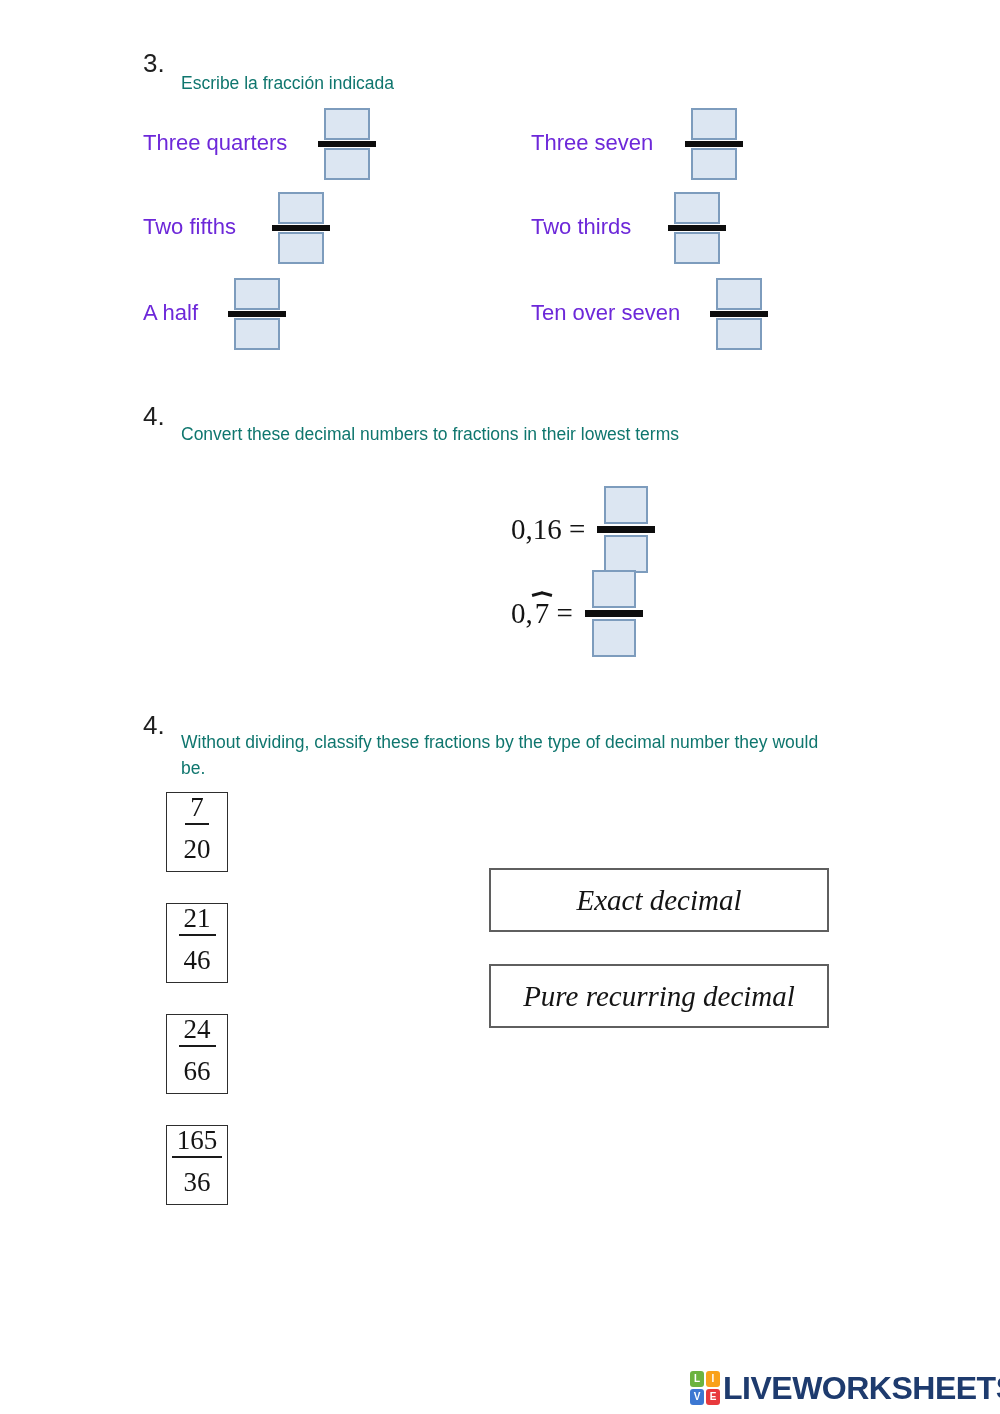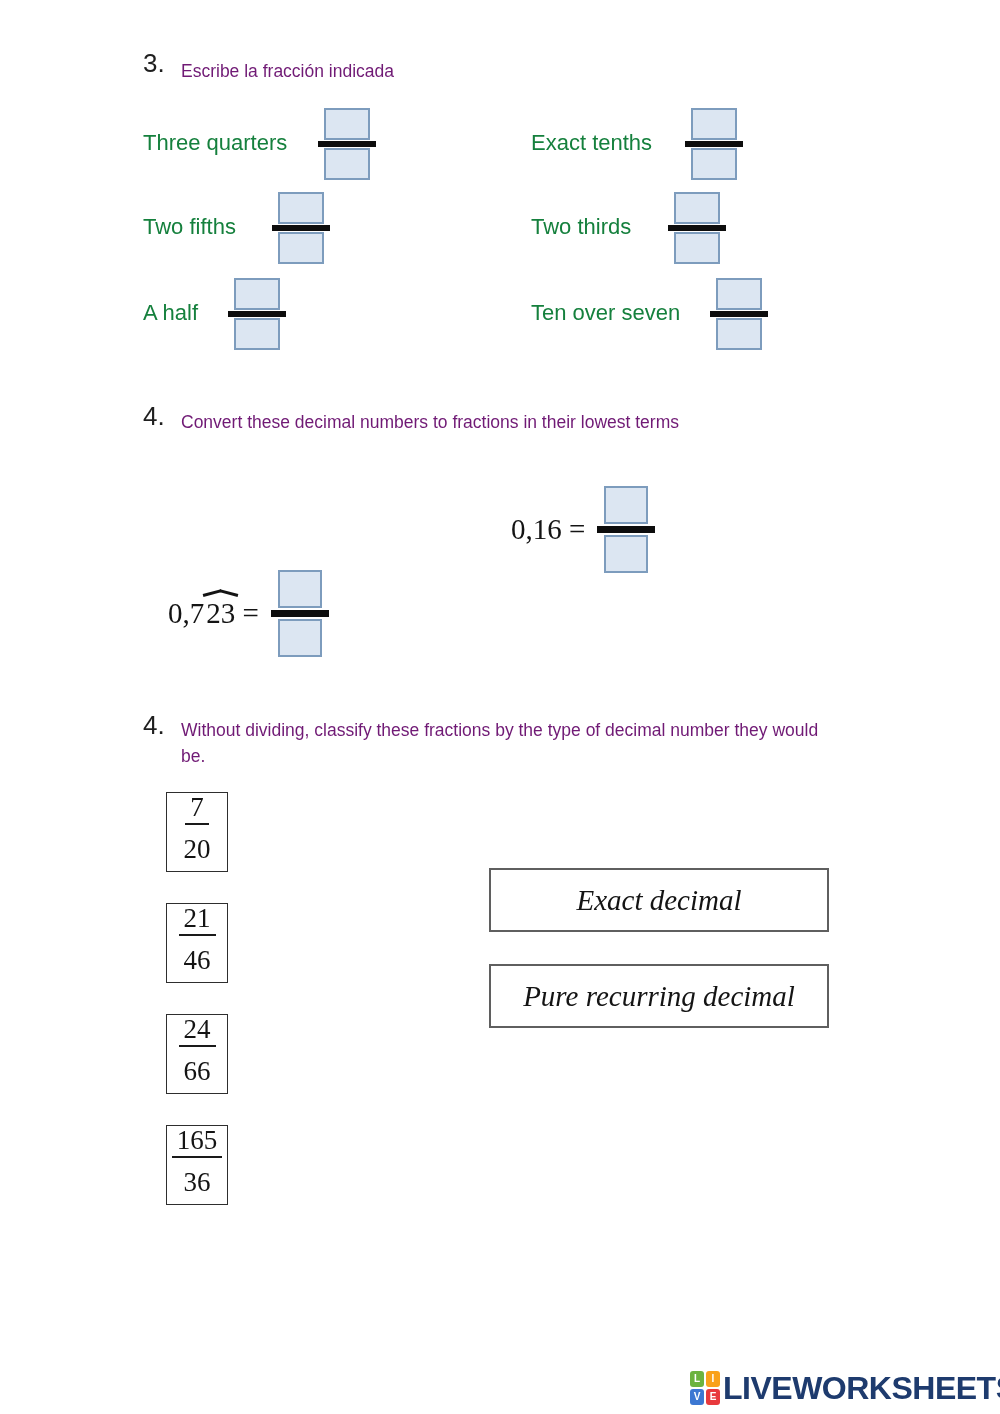--- a/index.html
+++ b/index.html
@@ -1,24 +1,24 @@
 <!DOCTYPE html>
 <html><head>
 <meta charset="utf-8">
 <style>
   html,body{margin:0;padding:0;background:#ffffff;}
   .page{position:relative;width:1000px;height:1414px;background:#ffffff;overflow:hidden;
         font-family:"Liberation Sans",sans-serif;color:#1a1a1a;}
 
   
   .sec-num{position:absolute;font-size:26px;color:#1f1f1f;line-height:1;}
-  .sec-title{position:absolute;font-size:17.5px;color:#701a75;line-height:1.5;}
+  .sec-title{position:absolute;font-size:17.5px;color:#0f766e;line-height:1.5;margin-top:12px;}
 
   
-  .f-label{position:absolute;font-size:22px;color:#15803d;line-height:26px;white-space:nowrap;}
+  .f-label{position:absolute;font-size:22px;color:#6d28d9;line-height:26px;white-space:nowrap;}
 
   
   .frac{position:absolute;width:58px;display:flex;flex-direction:column;align-items:center;}
   .abox{width:46px;height:32px;background:#dce6f2;border:2px solid #7d9cbd;box-sizing:border-box;}
   .fbar{width:58px;height:6px;background:#0d0d0d;margin:1px 0;}
 
   
   .eq{position:absolute;display:flex;align-items:center;}
   .eq-text{font-family:"Liberation Serif",serif;font-size:29px;color:#141414;white-space:pre;}
   .eq .frac{position:static;margin-left:12px;}
@@ -58,21 +58,21 @@
   <div class="sec-num" style="left:143px;top:50px">3.</div>
   <div class="sec-title" style="left:181px;top:58px">Escribe la fracción indicada</div>
 
   <div class="f-label" style="left:143px;top:130px">Three quarters</div>
   <div class="frac" style="left:318px;top:108px">
     <div class="abox"></div>
     <div class="fbar"></div>
     <div class="abox"></div>
   </div>
 
-  <div class="f-label" style="left:531px;top:130px">Exact tenths</div>
+  <div class="f-label" style="left:531px;top:130px">Three seven</div>
   <div class="frac" style="left:685px;top:108px">
     <div class="abox"></div>
     <div class="fbar"></div>
     <div class="abox"></div>
   </div>
 
   <div class="f-label" style="left:143px;top:214px">Two fifths</div>
   <div class="frac" style="left:272px;top:192px">
     <div class="abox"></div>
     <div class="fbar"></div>
@@ -106,29 +106,29 @@
 
   <div class="eq" style="left:511px;top:486px">
     <span class="eq-text"><span>0,16</span><span> =</span></span>
     <div class="frac">
       <div class="abox"></div>
       <div class="fbar"></div>
       <div class="abox"></div>
     </div>
   </div>
 
-  <div class="eq" style="left:168px;top:570px">
-    <span class="eq-text"><span>0,7</span><span class="hat-wrap"><span class="hat"></span><span class="digits">23</span></span><span> =</span></span>
+
+  <div class="eq" style="left:511px;top:570px">
+    <span class="eq-text"><span>0,</span><span class="hat-wrap"><span class="hat"></span><span class="digits">7</span></span><span> =</span></span>
     <div class="frac">
       <div class="abox"></div>
       <div class="fbar"></div>
       <div class="abox"></div>
     </div>
   </div>
-
 
   <div class="sec-num" style="left:143px;top:712px">4.</div>
   <div class="sec-title" style="left:181px;top:717px;width:648px">Without dividing, classify these fractions by the type of decimal number they would be.</div>
 
   <div class="opt-frac" style="left:166px;top:792px">
     <div class="of-num">7</div>
     <div class="of-den">20</div>
   </div>
   <div class="opt-frac" style="left:166px;top:903px">
     <div class="of-num">21</div>

